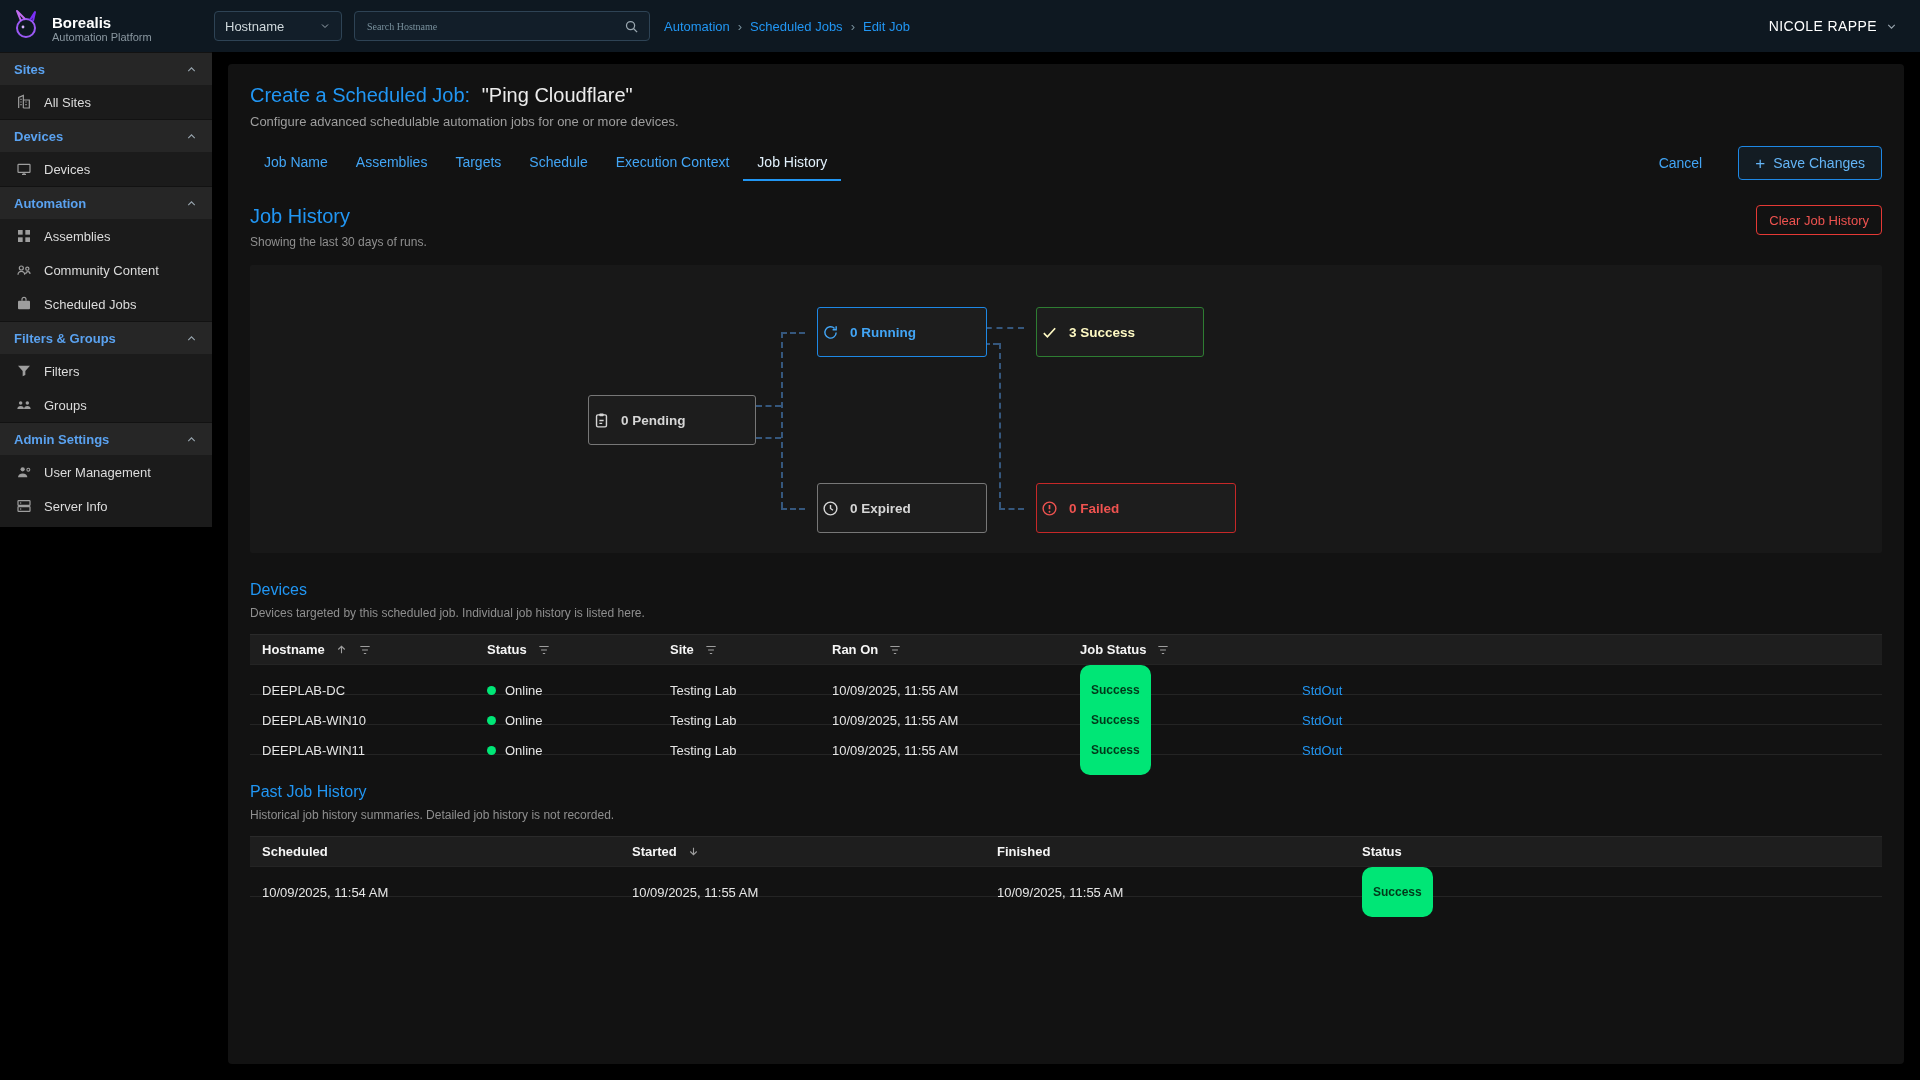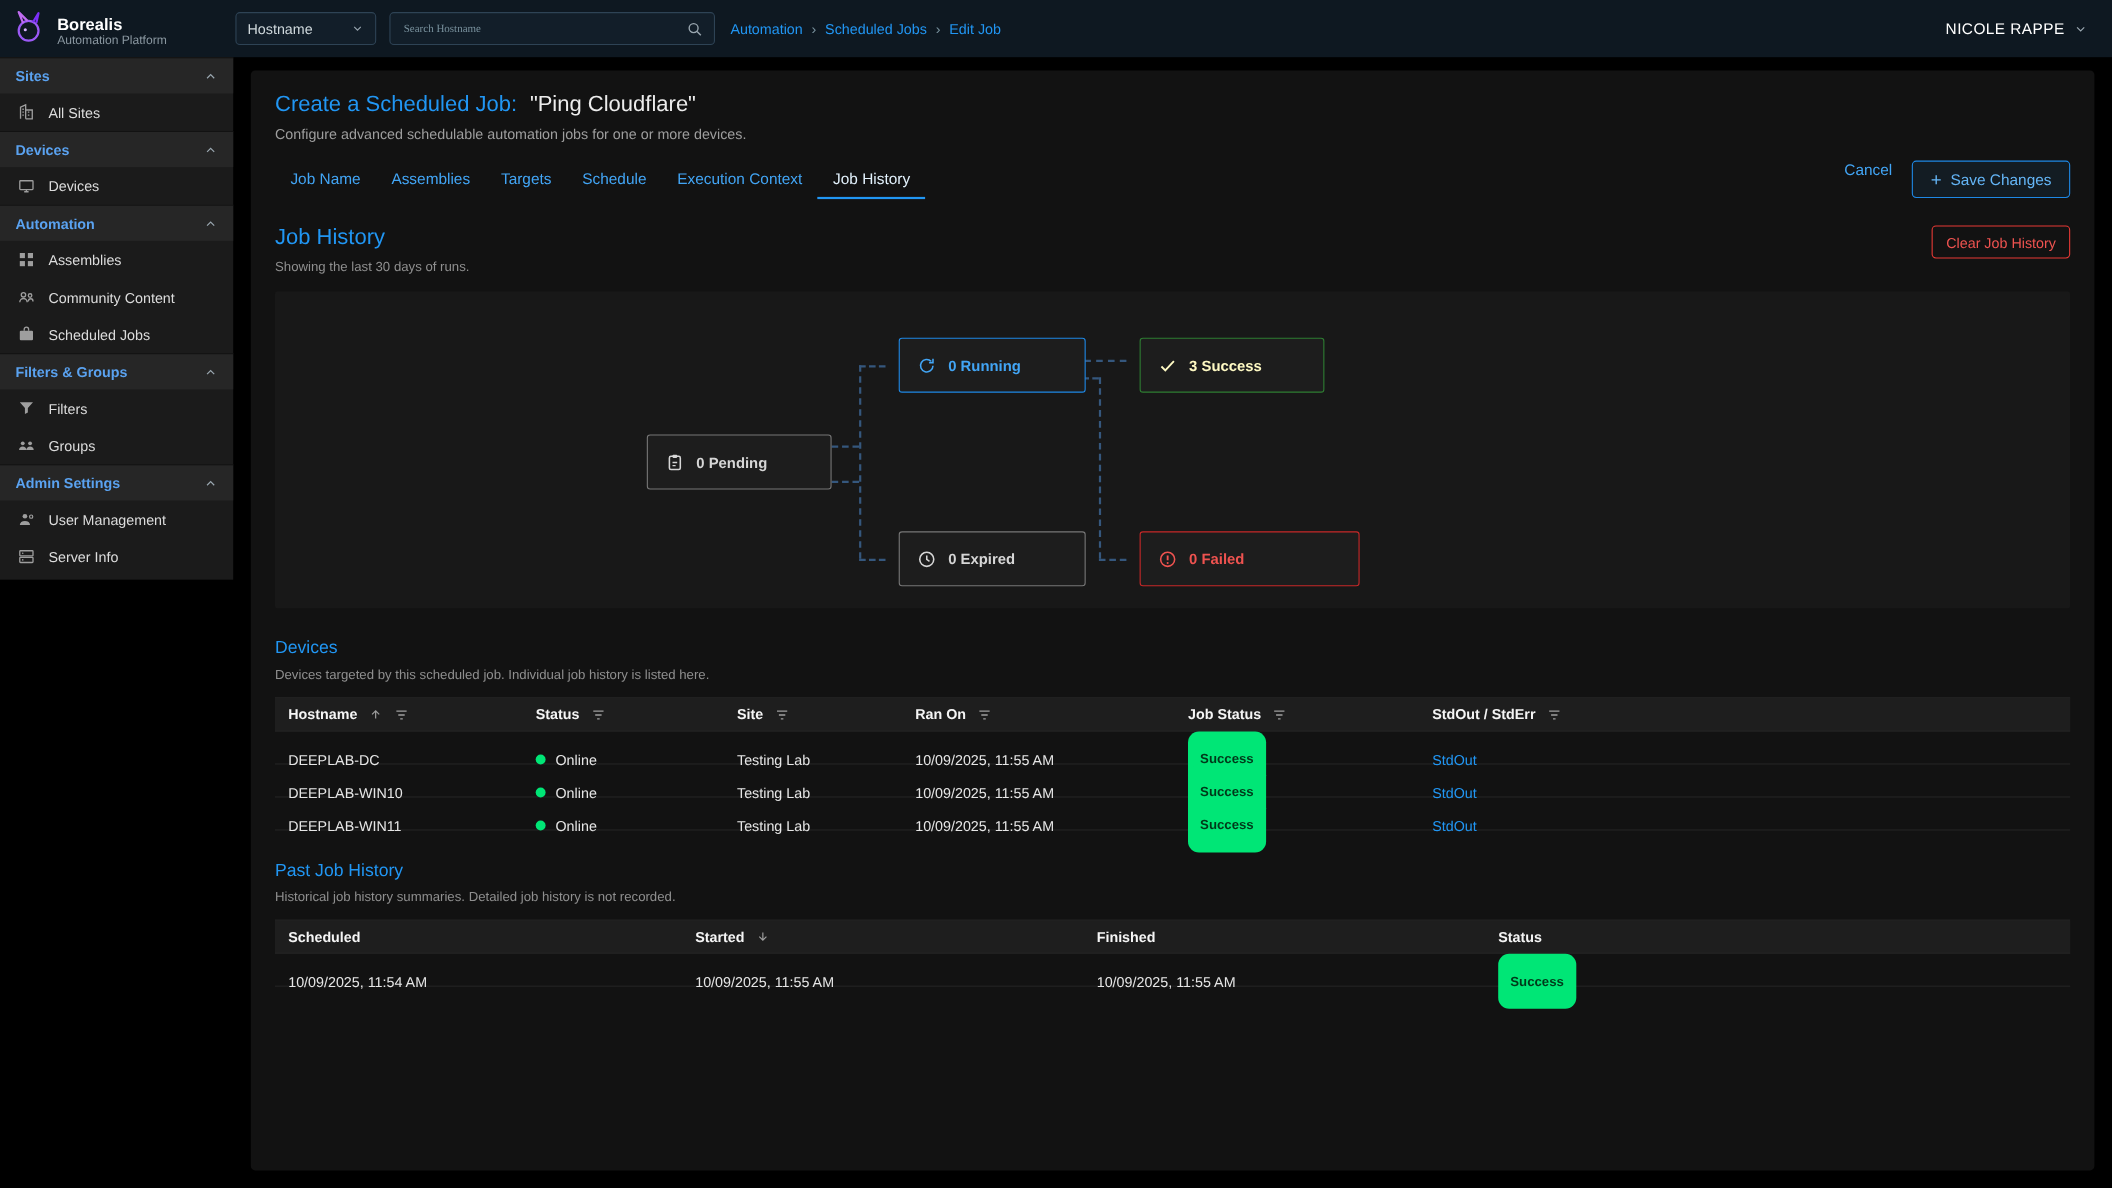--- a/index.html
+++ b/index.html
@@ -37,31 +37,31 @@
   .main{flex:1;padding:12px 16px 0 16px}
   .panel{background:#121212;border-radius:4px;padding:18px 22px 30px;min-height:1000px}
   
   .page-title{font-size:20px;margin-top:2px}
   .t-blue{color:var(--accent)}
   .t-name{color:#ececec;margin-left:6px}
   .page-sub{color:#9e9e9e;font-size:13px;margin-top:7px}
   .tabs-row{display:flex;align-items:center;margin-top:16px}
   .tab{font-size:14px;color:#42a5f5;padding:9px 14px;cursor:pointer;border-bottom:2px solid transparent}
   .tab.active{color:#e3f2fd;border-bottom-color:var(--accent)}
-  .tabs-right{margin-left:auto;display:flex;align-items:flex-start;gap:18px}
+  .tabs-right{margin-left:auto;display:flex;align-items:center;gap:36px}
   .cancel-link{color:#42a5f5;font-size:14px;cursor:pointer}
   .save-btn{height:34px;padding:0 16px;border:1px solid #1e88e5;border-radius:4px;background:rgba(33,150,243,.08);color:var(--accent-light);font-size:14px;display:flex;align-items:center;gap:8px;cursor:pointer}
   .plus{font-size:17px;line-height:1}
   
   .section-row{display:flex;align-items:flex-start;justify-content:space-between;margin-top:24px}
   .h-big{color:var(--accent);font-size:20px}
   .clear-btn{height:30px;padding:0 12px;border:1px solid #e53935;border-radius:4px;background:transparent;color:var(--error);font-size:13px;cursor:pointer}
   .subtext{color:#8f8f8f;font-size:12px;margin-top:7px}
   .flow{position:relative;height:288px;background:#181818;margin-top:16px;border-radius:2px}
-  .node{position:absolute;height:50px;border:1px solid #777;border-radius:3px;background:#1d1d1d;display:flex;align-items:center;gap:11px;padding:0 16px;font-size:13.5px;font-weight:bold;color:#d6d6d6;cursor:pointer}
+  .node{position:absolute;height:50px;border:1px solid #777;border-radius:3px;background:#1d1d1d;display:flex;align-items:center;gap:11px;padding:0 4px;font-size:13.5px;font-weight:bold;color:#d6d6d6;cursor:pointer}
   .node .icn{color:inherit}
   .node.running{border-color:#1e88e5;color:#42a5f5}
   .node.success{border-color:var(--success-border);color:#fef9c3}
   .node.failed{border-color:var(--error-border);color:var(--error)}
   .conn-h{position:absolute;height:0;border-top:2px dashed #35577d}
   .conn-v{position:absolute;width:0;border-left:2px dashed #35577d}
   
   .h-small{color:var(--accent);font-size:16px;margin-top:28px}
   .tbl{margin-top:14px;border-top:1px solid #2a2a2a}
   .trow{display:grid;align-items:center;height:30px;padding:0 12px;border-bottom:1px solid #242424;font-size:13px;color:#e6e6e6}
@@ -403,28 +403,20 @@
               </span>
           </div>
           <div class="hdr-cell">
             <span>Job Status</span>
             <span class="icn">
                 <svg width="14" height="14" viewBox="0 0 24 24">
                   <path d="M4 6h16M7 12h10M10 18h4" stroke="currentColor" stroke-width="2"></path>
                 </svg>
               </span>
           </div>
-          <div class="hdr-cell">
-            <span>StdOut / StdErr</span>
-            <span class="icn">
-                <svg width="14" height="14" viewBox="0 0 24 24">
-                  <path d="M4 6h16M7 12h10M10 18h4" stroke="currentColor" stroke-width="2"></path>
-                </svg>
-              </span>
-          </div>
         </div>
 
         <div class="trow dev-grid">
           <div class="cell">DEEPLAB-DC</div>
           <div class="cell">
               <span class="dot"></span>
               <span>Online</span>
             </div>
           <div class="cell">Testing Lab</div>
           <div class="cell">10/09/2025, 11:55 AM</div>

